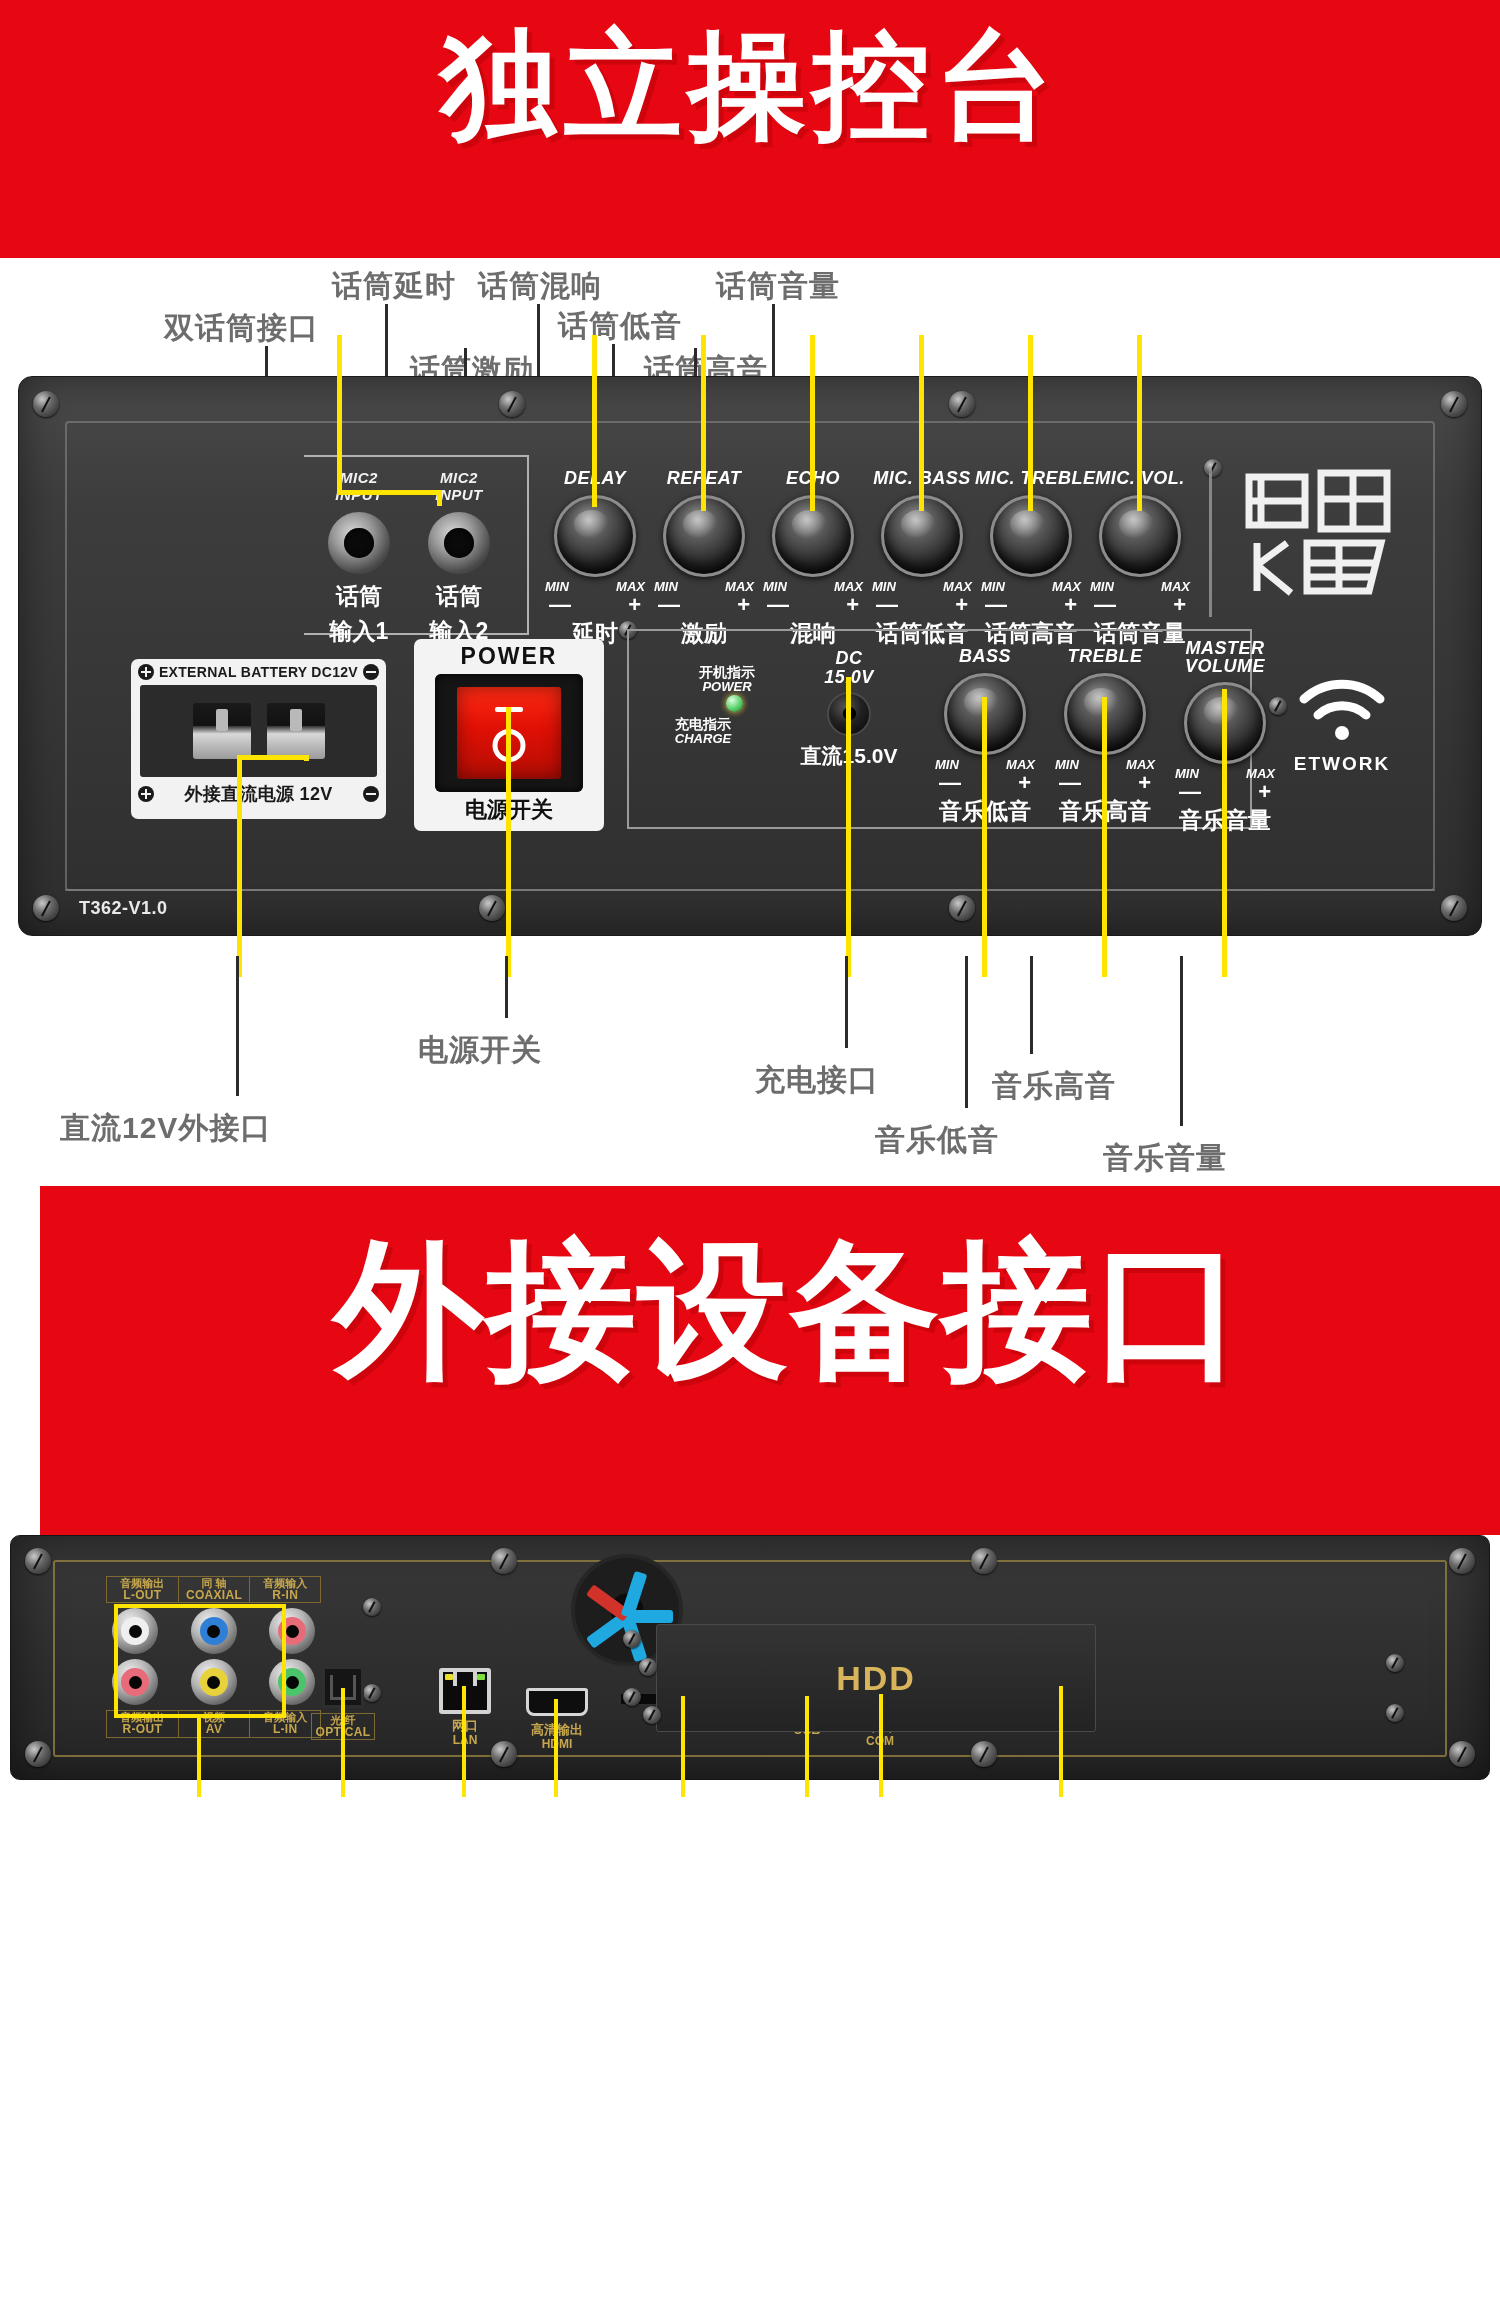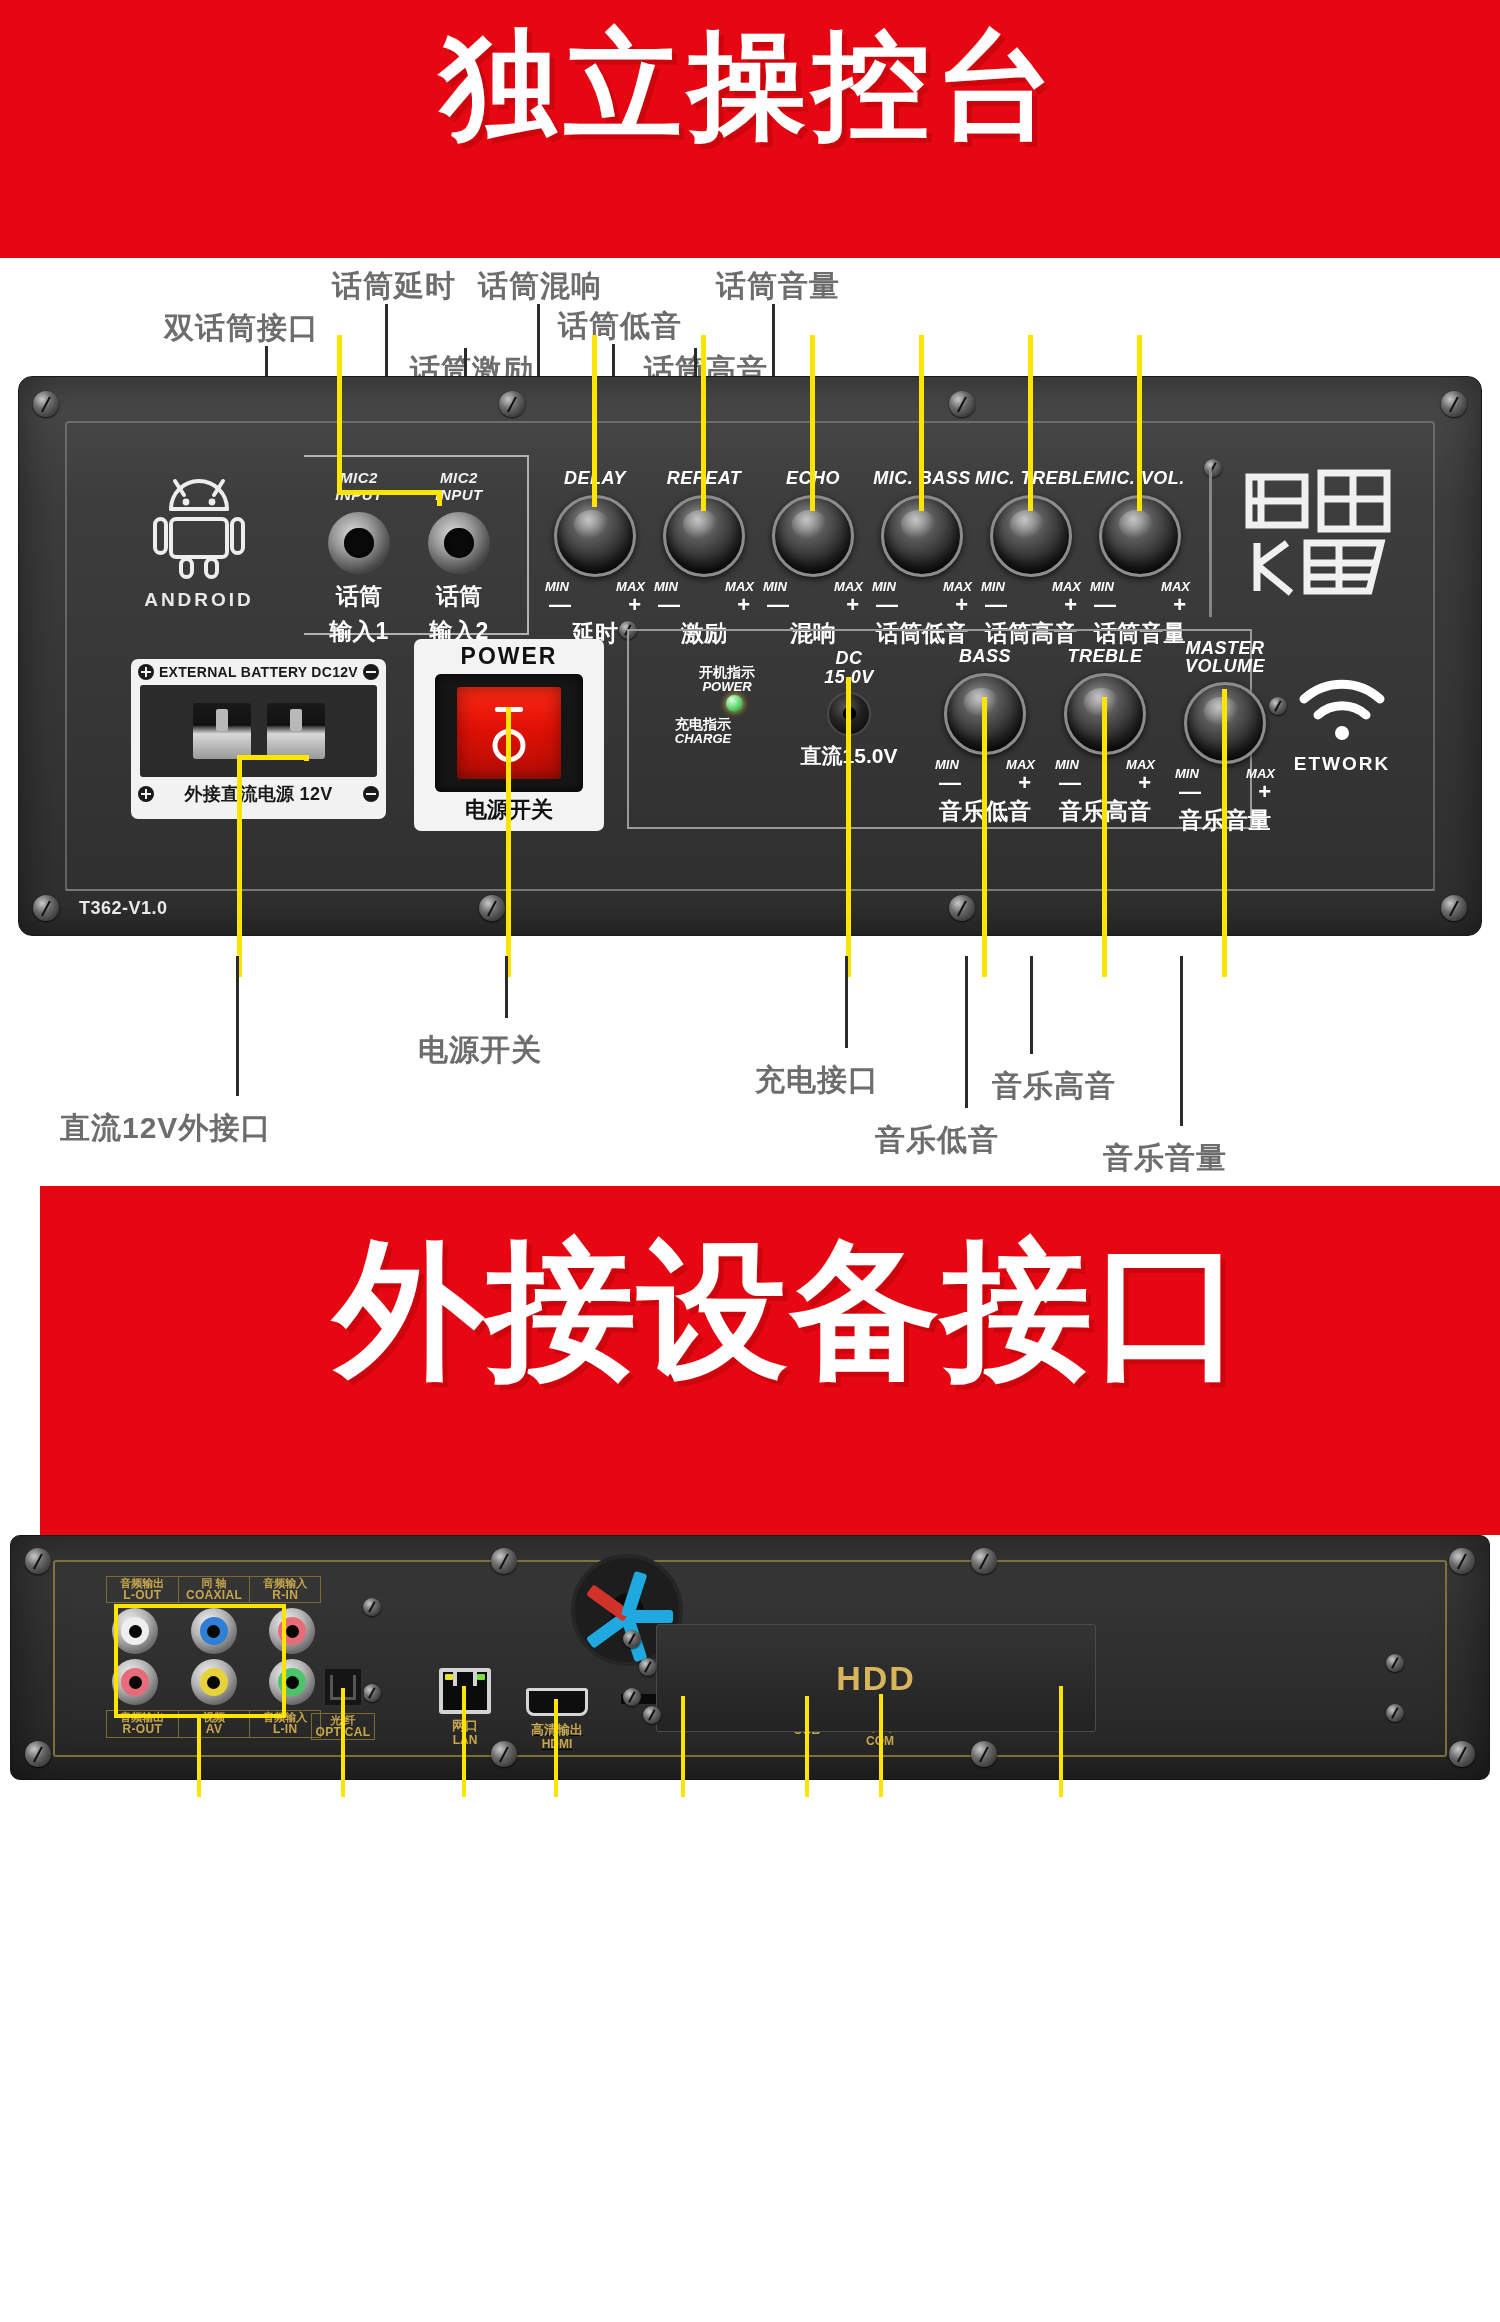--- a/index.html
+++ b/index.html
@@ -390,38 +390,20 @@
       <div class="screw" style="left:930px; top:14px;"></div>
       <div class="screw" style="right:14px; top:14px;"></div>
       <div class="screw" style="left:14px;  bottom:14px;"></div>
       <div class="screw" style="left:460px; bottom:14px;"></div>
       <div class="screw" style="left:930px; bottom:14px;"></div>
       <div class="screw" style="right:14px; bottom:14px;"></div>
       <div class="screw sm" style="left:600px; top:244px;"></div>
       <div class="screw sm" style="left:1185px; top:82px;"></div>
       <div class="screw sm" style="left:1250px; top:320px;"></div>
 
-      <div class="android-logo">
-        <svg width="92" height="104" viewBox="0 0 92 104">
-          <g fill="none" stroke="#ededed" stroke-width="4" stroke-linecap="round">
-            <line x1="22" y1="6" x2="31" y2="20"></line>
-            <line x1="70" y1="6" x2="61" y2="20"></line>
-            <path d="M18 34 a28 28 0 0 1 56 0"></path>
-            <line x1="18" y1="34" x2="74" y2="34"></line>
-            <rect x="18" y="44" width="56" height="38" rx="5"></rect>
-            <rect x="2" y="44" width="11" height="34" rx="5.5"></rect>
-            <rect x="79" y="44" width="11" height="34" rx="5.5"></rect>
-            <rect x="28" y="84" width="11" height="18" rx="5.5"></rect>
-            <rect x="53" y="84" width="11" height="18" rx="5.5"></rect>
-          </g>
-          <circle cx="33" cy="27" r="3.4" fill="#ededed"></circle>
-          <circle cx="59" cy="27" r="3.4" fill="#ededed"></circle>
-        </svg>
-        <div class="android-word">ANDROID</div>
-      </div>
 
       <div class="mic-group"></div>
       <div class="jack-col" style="left:292px; top:92px;">
         <div class="jack-label">MIC2</div>
         <div class="jack-label">INPUT</div>
         <div class="jack"></div>
         <div class="jack-cn">话筒</div>
         <div class="jack-cn">输入1</div>
       </div>
       <div class="jack-col" style="left:392px; top:92px;">
@@ -765,21 +747,21 @@
             <div class="lan">
               <span class="l1"></span>
               <span class="l2"></span>
             </div>
           </div>
         <div class="back-lab" style="margin-top:5px;">
           <div>网口</div>
           <div class="en">LAN</div>
         </div>
       </div>
-      <div style="position:absolute; left:508px; top:152px; width:76px; text-align:center;text-decoration:underline;">
+      <div style="position:absolute; left:508px; top:152px; width:76px; text-align:center;">
         <div style="display:flex; justify-content:center;">
             <div class="hdmi"></div>
           </div>
         <div class="back-lab" style="margin-top:7px;">
           <div>高清输出</div>
           <div class="en">HDMI</div>
         </div>
       </div>
       <div style="position:absolute; left:598px; top:156px; width:148px; text-align:center;">
         <div style="display:flex; justify-content:center;">

